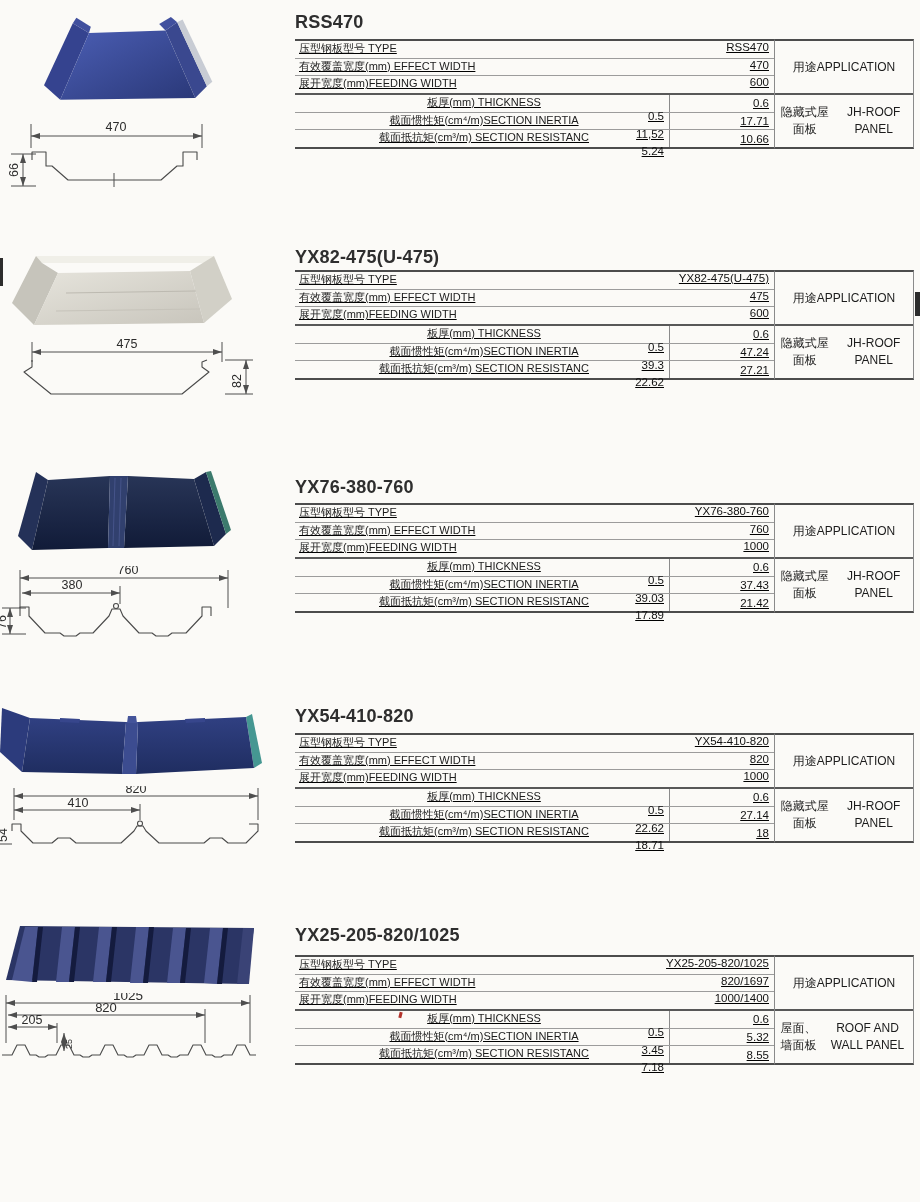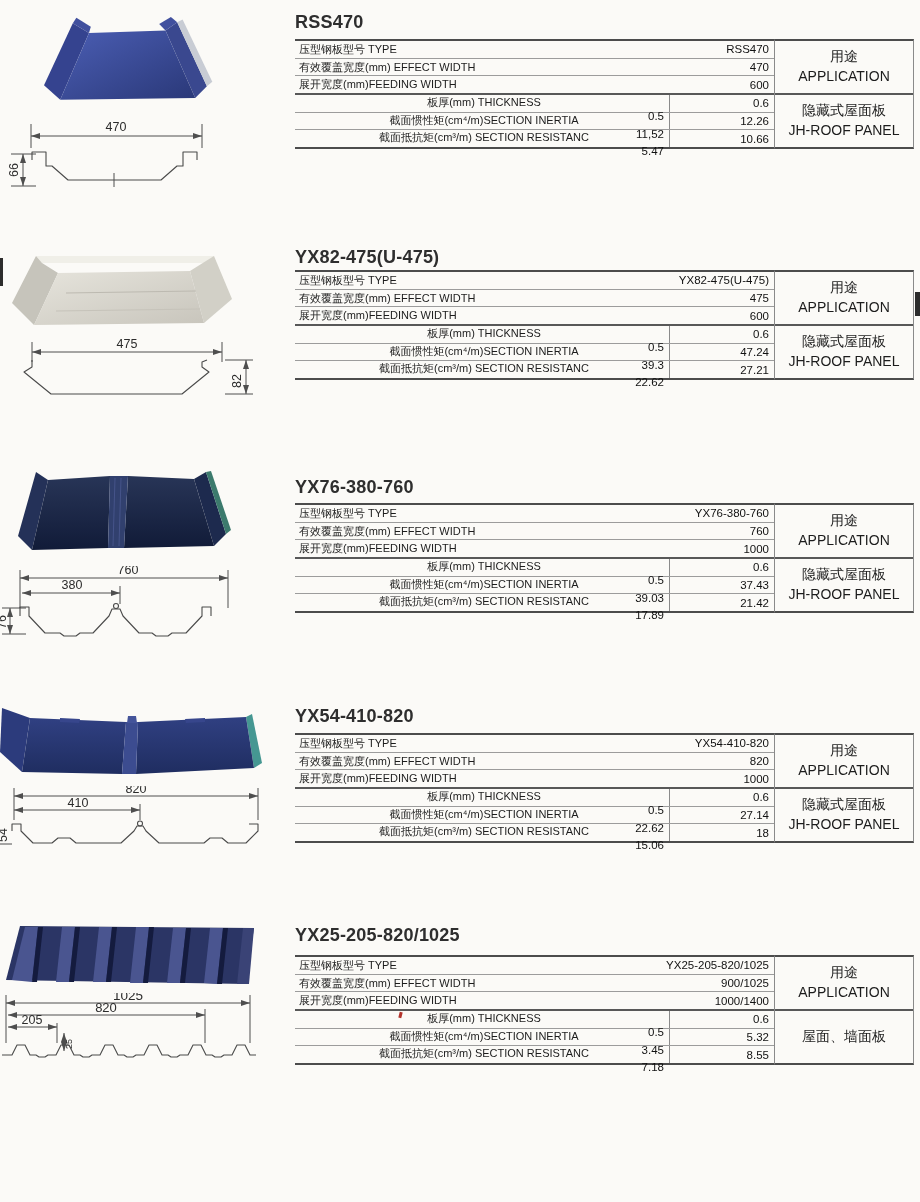--- a/index.html
+++ b/index.html
@@ -8,33 +8,33 @@
   .title{position:absolute;left:295px;margin:0;font-size:19px;font-weight:700;color:#2e2e2e;letter-spacing:.2px;transform:scaleX(.95);transform-origin:left;}
   .photo,.drawing{position:absolute;}
   .dl{stroke:#4e4e4e;stroke-width:1;fill:none;}
   .pf{stroke:#4a4a4a;stroke-width:1.1;fill:none;stroke-linejoin:round;}
   .dt{font-size:12.5px;fill:#2c2c2c;font-family:"Liberation Sans","DejaVu Sans",sans-serif;}
   .dts{font-size:9px;fill:#2c2c2c;}
   .spec-table{position:absolute;width:619px;height:110px;}
   .rows{position:absolute;left:0;top:0;width:480px;height:110px;box-sizing:border-box;
         border-top:2px solid #4c4c4c;border-bottom:2px solid #4c4c4c;border-right:1px solid #8a8a8a;
         display:flex;flex-direction:column;}
-  .trow{flex:1;display:flex;align-items:center;border-bottom:1px solid #9c9c9c;min-height:0;}
+  .trow{flex:1;display:flex;border-bottom:1px solid #9c9c9c;min-height:0;text-decoration:underline;}
   .trow.mid{border-bottom:2px solid #585858;}
   .trow:last-child{border-bottom:none;}
   .lbl{font-size:11px;color:#1c1c1c;padding-left:4px;white-space:nowrap;}
   .val{font-size:11.5px;color:#111;padding-right:5px;margin-left:auto;white-space:nowrap;}
   .cellA{width:375px;height:100%;display:flex;align-items:center;border-right:1px solid #8a8a8a;box-sizing:border-box;flex-direction:column;}
   .cellB{flex:1;height:100%;display:flex;align-items:center;}
   .cellB .val{width:100%;text-align:right;}
   .appcol{position:absolute;left:480px;top:0;width:139px;height:110px;box-sizing:border-box;
           border-top:2px solid #4c4c4c;border-bottom:2px solid #4c4c4c;border-right:1px solid #8a8a8a;
           display:flex;flex-direction:column;}
-  .appcell{flex:1;display:flex;flex-direction:column;justify-content:center;align-items:center;
-           font-size:14px;color:#1c1c1c;line-height:1.4;text-align:center;}
+  .appcell{flex:1;display:flex;flex-direction:row;justify-content:center;align-items:center;
+           font-size:12px;color:#1c1c1c;line-height:1.4;text-align:center;}
   .appcell.top{border-bottom:2px solid #585858;}
   .artifact{position:absolute;background:#2c2c2c;}
   .red-tick{position:absolute;width:3px;height:6px;background:#b3342c;transform:rotate(14deg);}
 </style>
 </head>
 <body>
 
 <svg width="0" height="0" style="position:absolute">
   <defs>
     <marker id="arw" markerWidth="10" markerHeight="7" refX="9" refY="3" orient="auto-start-reverse" markerUnits="userSpaceOnUse">
@@ -104,27 +104,27 @@
           <div class="cellB">
             <span class="val">0.6</span>
           </div>
         </div>
       <div class="trow">
           <div class="cellA">
             <span class="lbl">截面惯性矩(cm⁴/m)SECTION INERTIA</span>
             <span class="val">11,52</span>
           </div>
           <div class="cellB">
-            <span class="val">12.26</span>
+            <span class="val">17.71</span>
           </div>
         </div>
       <div class="trow">
           <div class="cellA">
             <span class="lbl">截面抵抗矩(cm³/m) SECTION RESISTANC</span>
-            <span class="val">5.47</span>
+            <span class="val">5.24</span>
           </div>
           <div class="cellB">
             <span class="val">10.66</span>
           </div>
         </div>
     </div>
     <div class="appcol">
       <div class="appcell top">
           <div>用途</div>
           <div>APPLICATION</div>
@@ -342,21 +342,21 @@
             <span class="lbl">截面惯性矩(cm⁴/m)SECTION INERTIA</span>
             <span class="val">22.62</span>
           </div>
           <div class="cellB">
             <span class="val">27.14</span>
           </div>
         </div>
       <div class="trow">
           <div class="cellA">
             <span class="lbl">截面抵抗矩(cm³/m) SECTION RESISTANC</span>
-            <span class="val">15.06</span>
+            <span class="val">18.71</span>
           </div>
           <div class="cellB">
             <span class="val">18</span>
           </div>
         </div>
     </div>
     <div class="appcol">
       <div class="appcell top">
           <div>用途</div>
           <div>APPLICATION</div>
@@ -401,21 +401,21 @@
   </svg>
   <h2 class="title" style="top:924px">YX25-205-820/1025</h2>
   <div class="spec-table" style="left:295px;top:955px">
     <div class="rows">
       <div class="trow">
           <span class="lbl">压型钢板型号 TYPE</span>
           <span class="val">YX25-205-820/1025</span>
         </div>
       <div class="trow">
           <span class="lbl">有效覆盖宽度(mm) EFFECT WIDTH</span>
-          <span class="val">900/1025</span>
+          <span class="val">820/1697</span>
         </div>
       <div class="trow mid">
           <span class="lbl">展开宽度(mm)FEEDING WIDTH</span>
           <span class="val">1000/1400</span>
         </div>
       <div class="trow">
           <div class="cellA">
             <span class="lbl">板厚(mm) THICKNESS</span>
             <span class="val">0.5</span>
           </div>
@@ -442,20 +442,21 @@
           </div>
         </div>
     </div>
     <div class="appcol">
       <div class="appcell top">
           <div>用途</div>
           <div>APPLICATION</div>
         </div>
       <div class="appcell">
           <div>屋面、墙面板</div>
+          <div>ROOF AND WALL PANEL</div>
         </div>
     </div>
   </div>
 
   <div class="artifact" style="left:915px;top:292px;width:5px;height:24px;"></div>
   <div class="artifact" style="left:0px;top:258px;width:3px;height:28px;"></div>
   <div class="red-tick" style="left:399px;top:1012px;"></div>
 
 </div>
 

